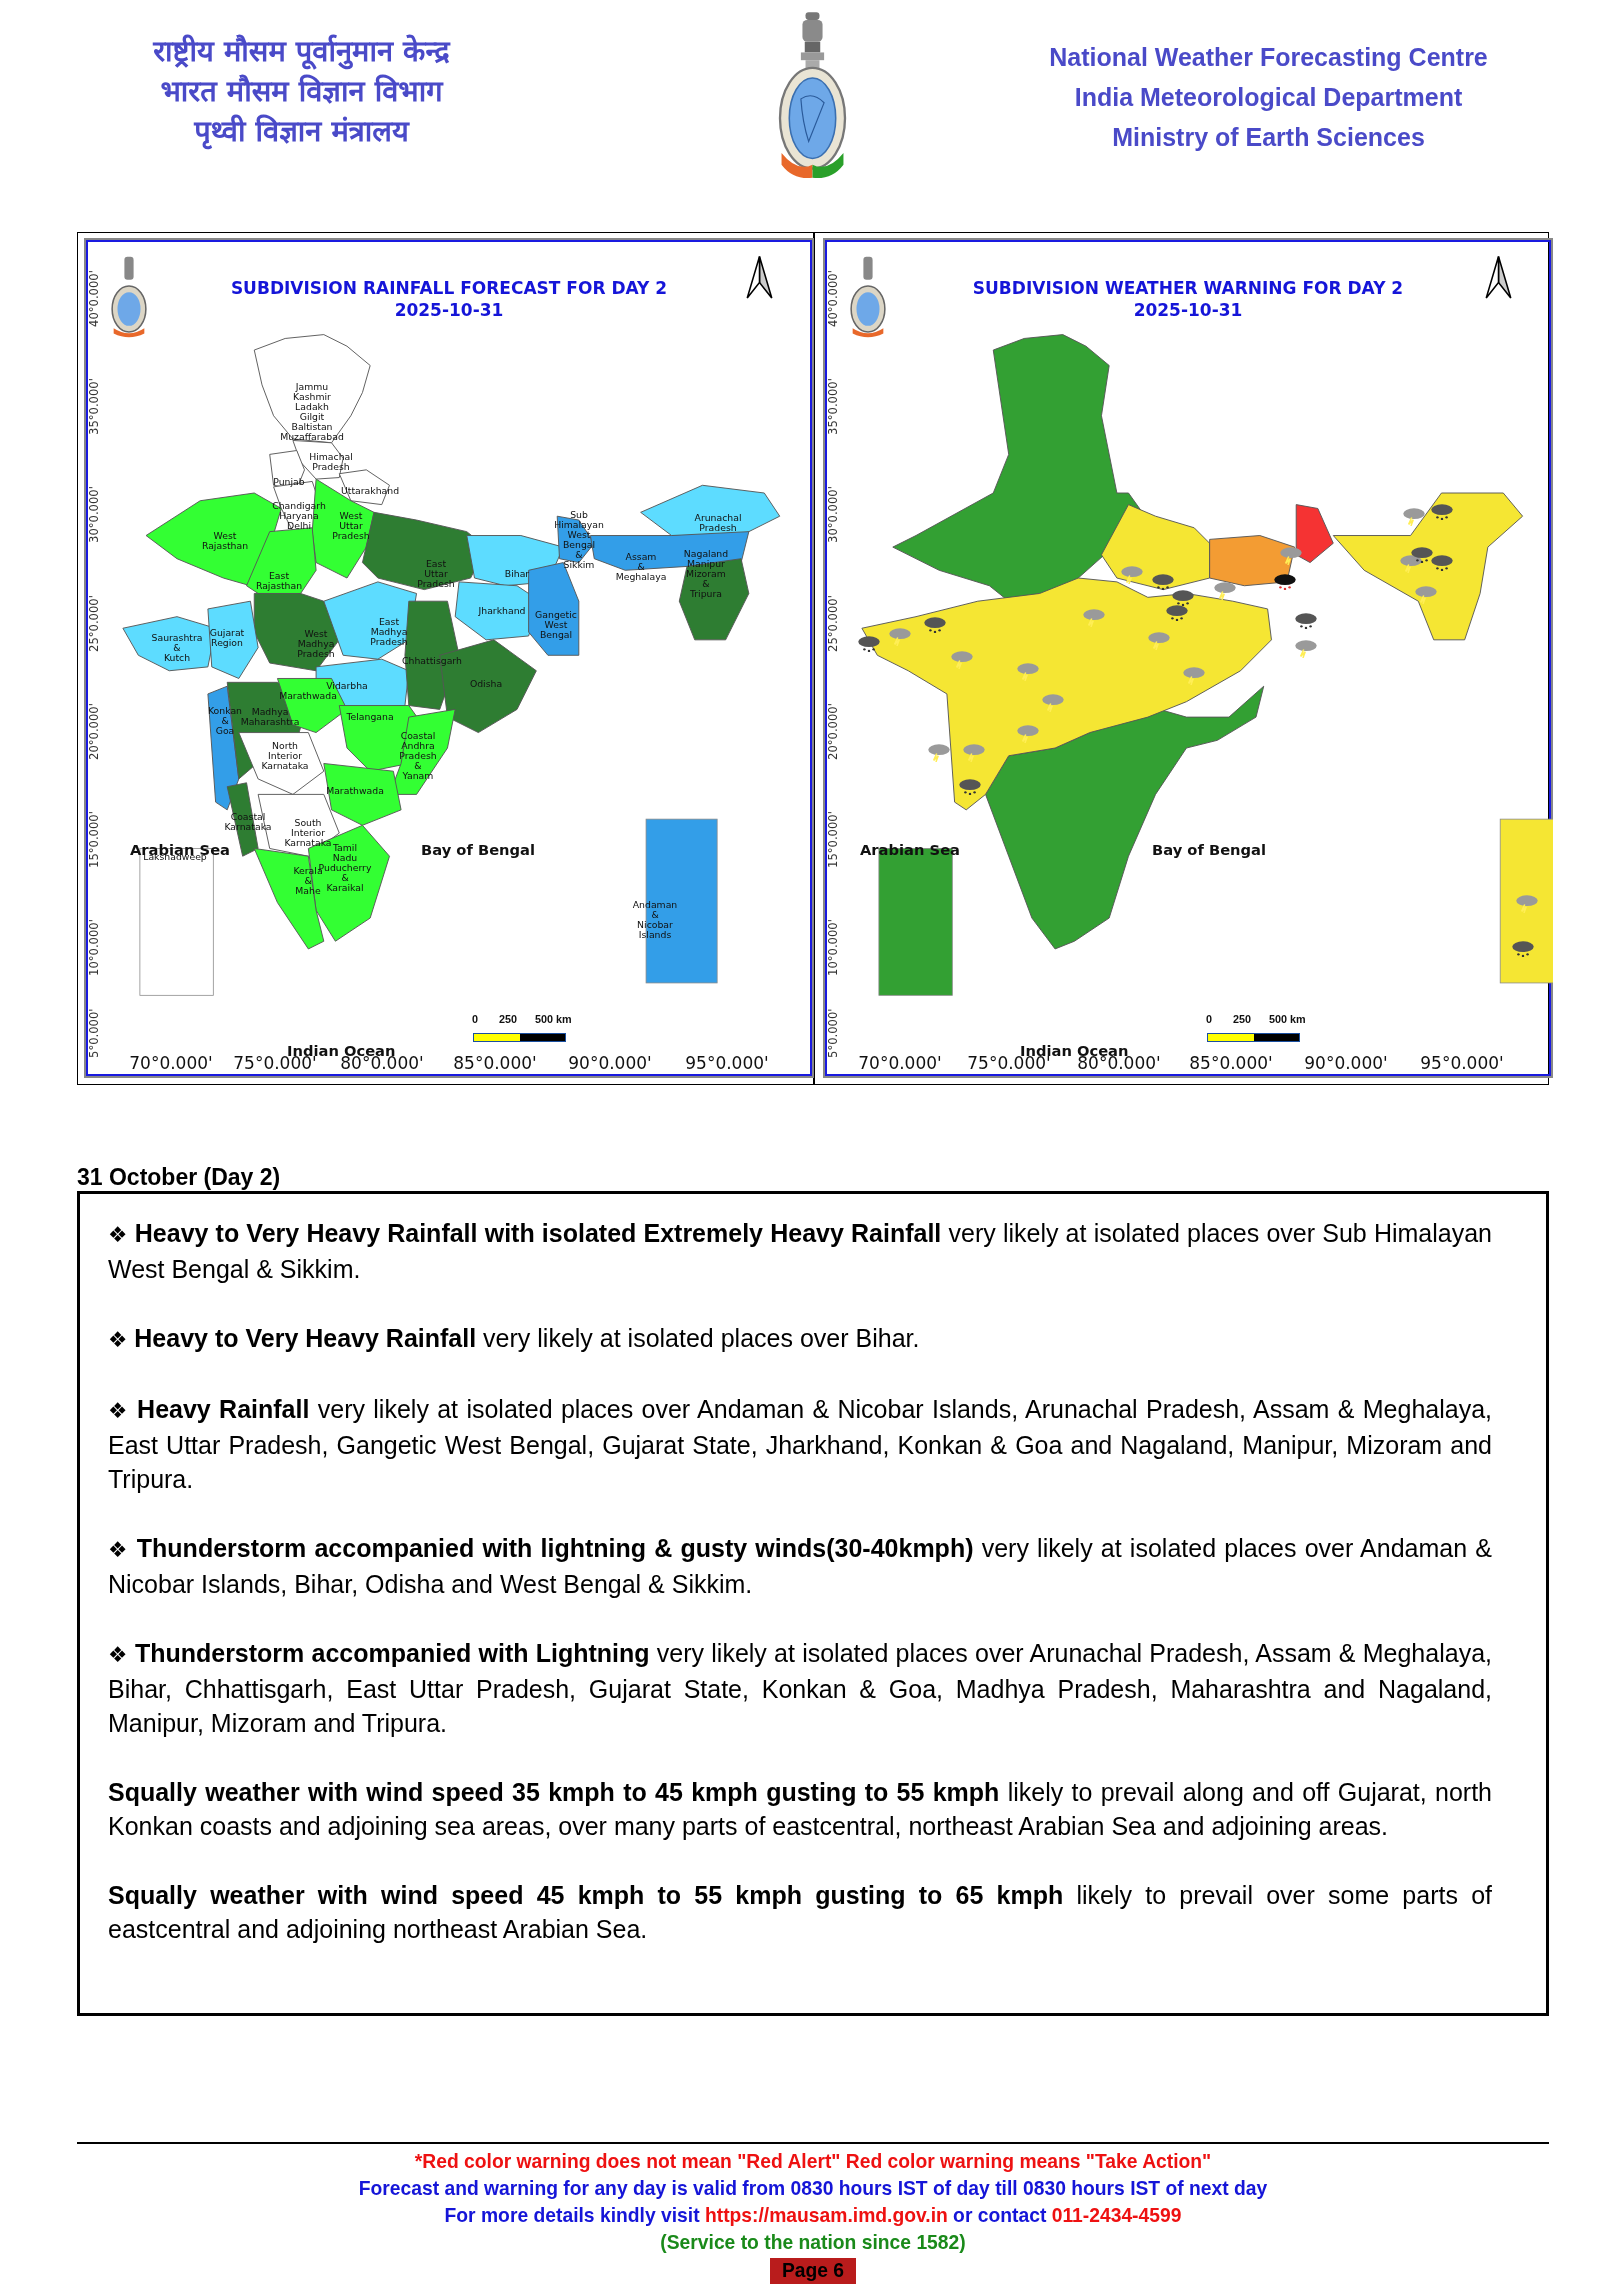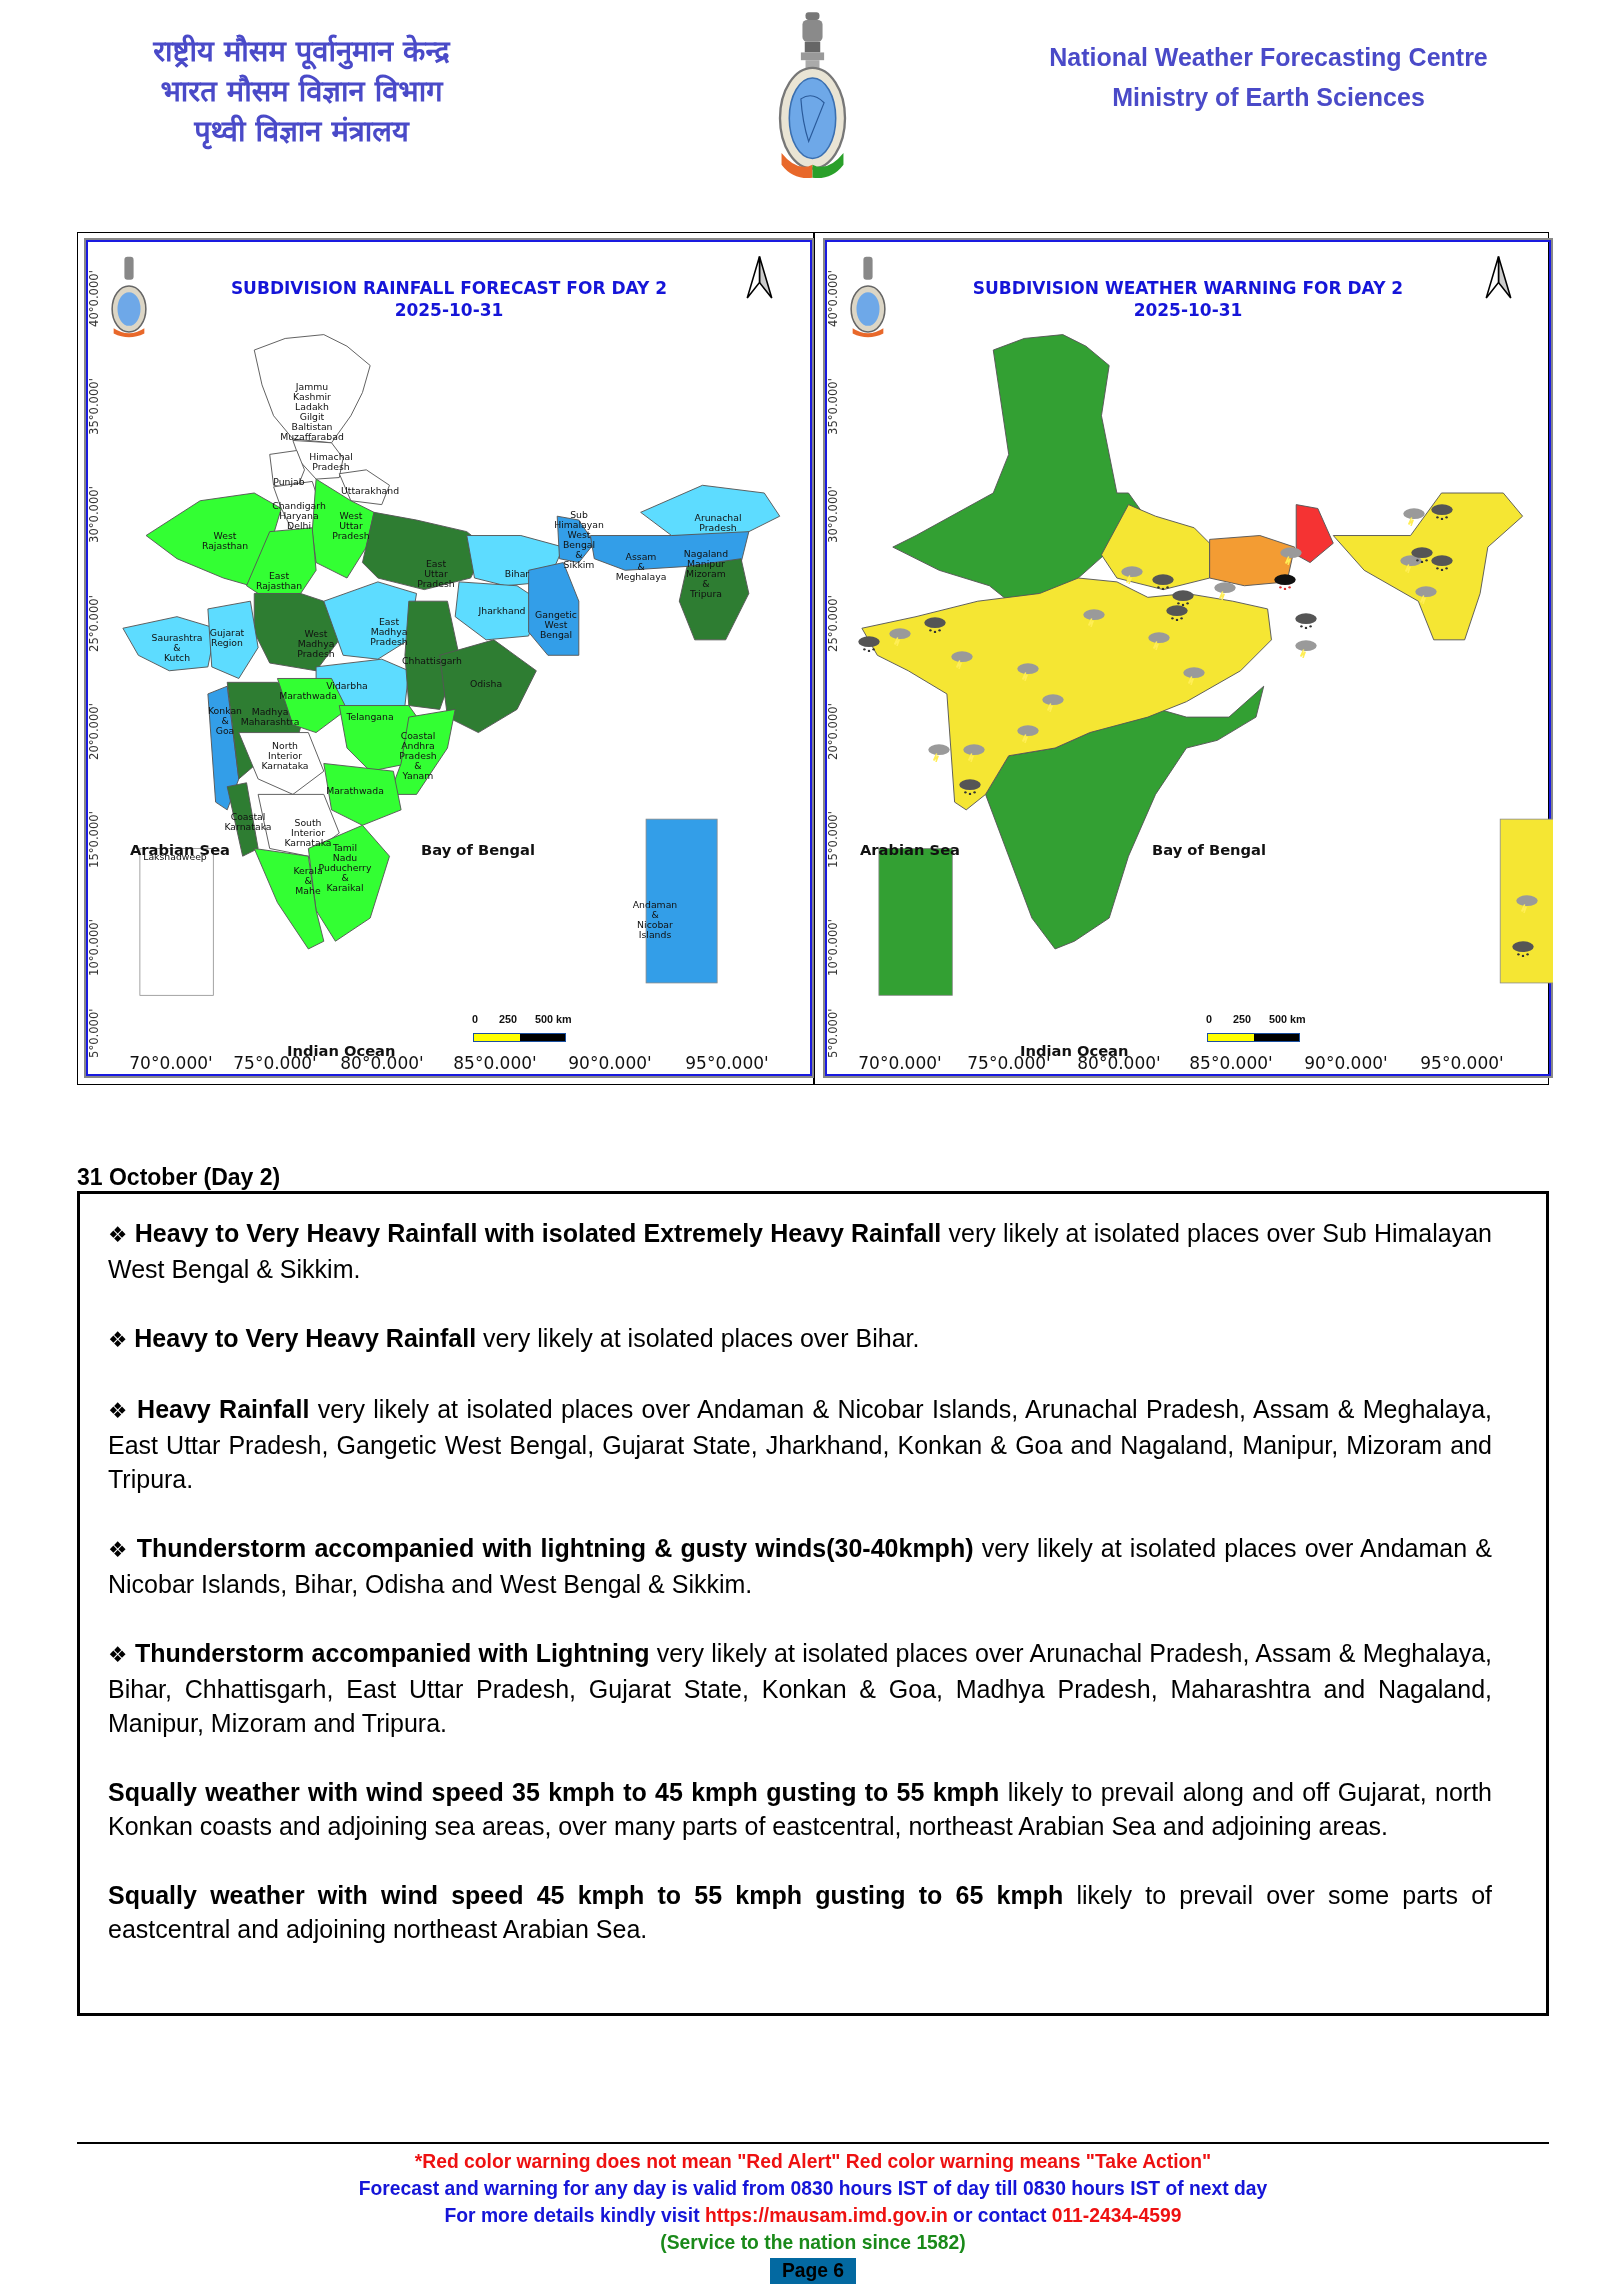--- a/index.html
+++ b/index.html
@@ -37,21 +37,21 @@
   .fc-para { font-size: 25px; line-height: 34px; color: #000; text-align: justify; margin-bottom: 35px; }
   .fc-para b { font-weight: bold; }
   .bullet { font-size: 21.6px; }
 
   
   .footer-rule { position: absolute; left: 77px; top: 2142px; width: 1472px; height: 1.5px; background: #000; }
   .footer { position: absolute; left: 77px; top: 2148px; width: 1472px; text-align: center; font-weight: bold; font-size: 19.3px; line-height: 27px; }
   .f-red { color: #ee1111; }
   .f-blue { color: #1515d8; }
   .f-green { color: #1a8a1a; }
-  .page-badge { display: inline-block; background: #0369a1; color: #000; padding: 0 12.4px; font-size: 19.3px; line-height: 26px; margin-top: 1.5px; }
+  .page-badge { display: inline-block; background: #b91c1c; color: #000; padding: 0 12.4px; font-size: 19.3px; line-height: 26px; margin-top: 1.5px; }
 </style>
 </head>
 <body>
 
 <div class="hdr-hindi">
   <div>राष्ट्रीय मौसम पूर्वानुमान केन्द्र</div>
   <div>भारत मौसम विज्ञान विभाग</div>
   <div>पृथ्वी विज्ञान मंत्रालय</div>
 </div>
 
@@ -65,20 +65,21 @@
   </g>
   <ellipse cx="65" cy="145" rx="42" ry="65" fill="#e9e4d4" stroke="#777" stroke-width="3"></ellipse>
   <ellipse cx="65" cy="145" rx="30" ry="52" fill="#6ea8e8" stroke="#3a6fb0" stroke-width="2"></ellipse>
   <path d="M50 120 Q65 110 80 125 Q70 150 60 175 Q52 150 50 120 Z" fill="none" stroke="#2a5a9a" stroke-width="1.5"></path>
   <path d="M25 190 Q45 215 65 205 L65 222 Q40 225 25 205 Z" fill="#e8682a"></path>
   <path d="M105 190 Q85 215 65 205 L65 222 Q90 225 105 205 Z" fill="#2aa02a"></path>
 </svg>
 
 <div class="hdr-eng">
   <div>National Weather Forecasting Centre</div>
+  <div>India Meteorological Department</div>
   <div>Ministry of Earth Sciences</div>
 </div>
 
 <div class="maps-frame"></div>
 <div class="maps-divider"></div>
 
 <div class="map-panel left">
   <div class="map-inner"></div>
   <svg class="map-svg" width="730" height="840" id="rain-svg" viewBox="0 0 944 1087">
       <polygon points="220,145 260,130 310,125 340,140 370,165 360,200 345,230 320,265 270,260 245,230 230,190" fill="#ffffff" stroke="#555" stroke-width="1.2"></polygon>

